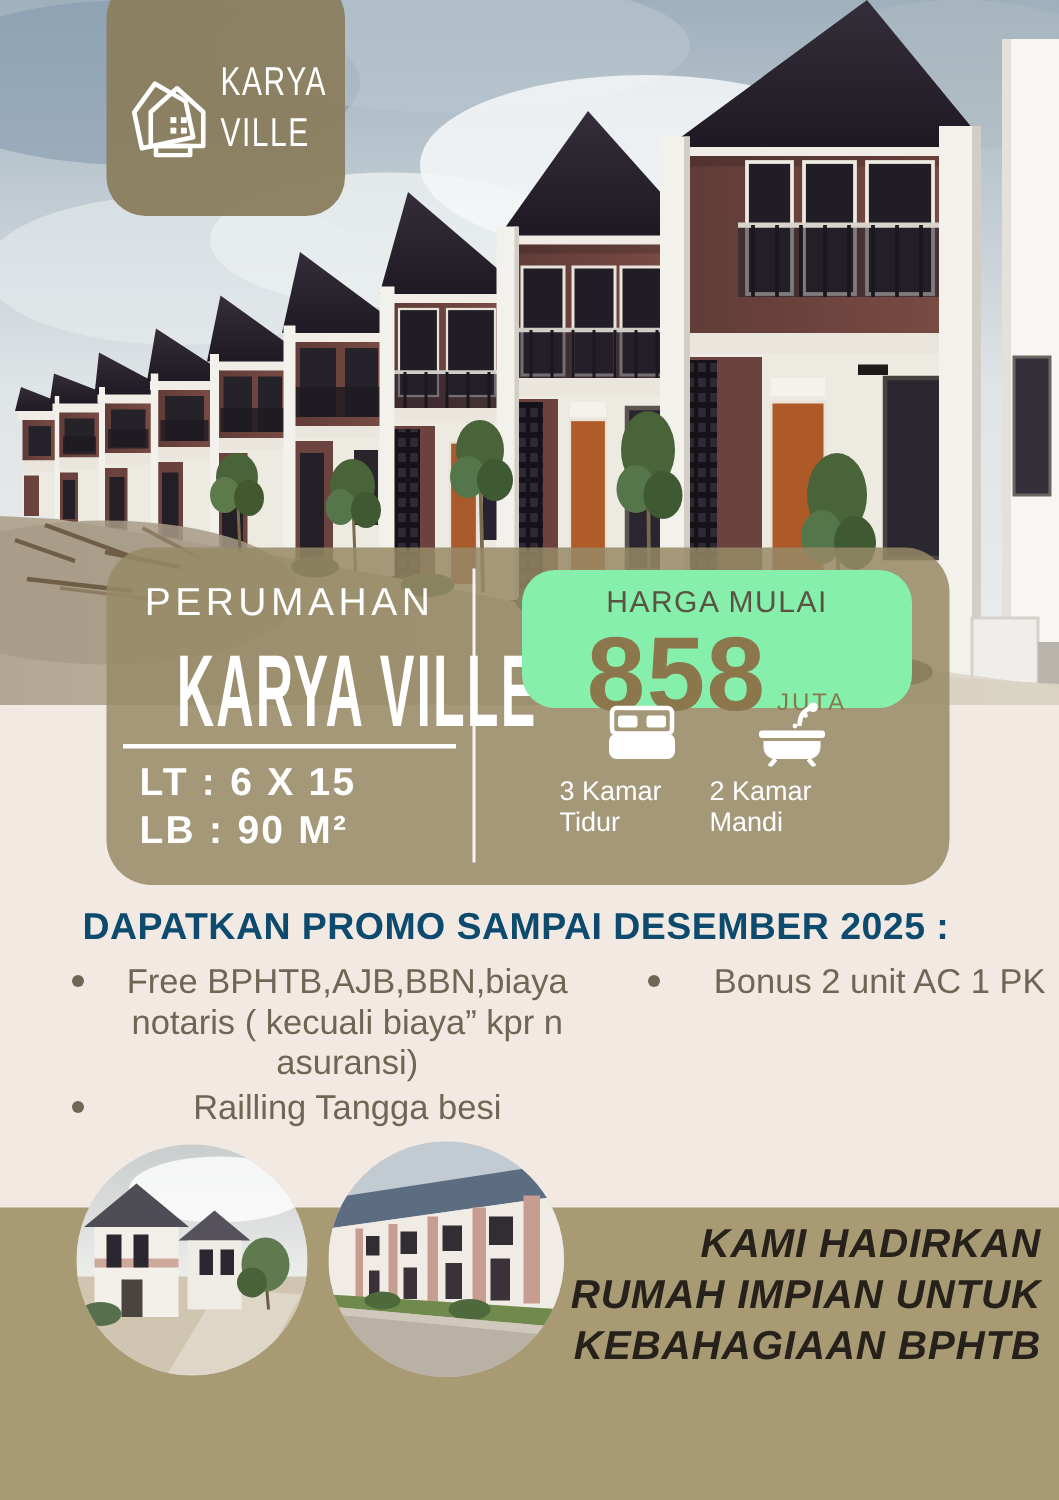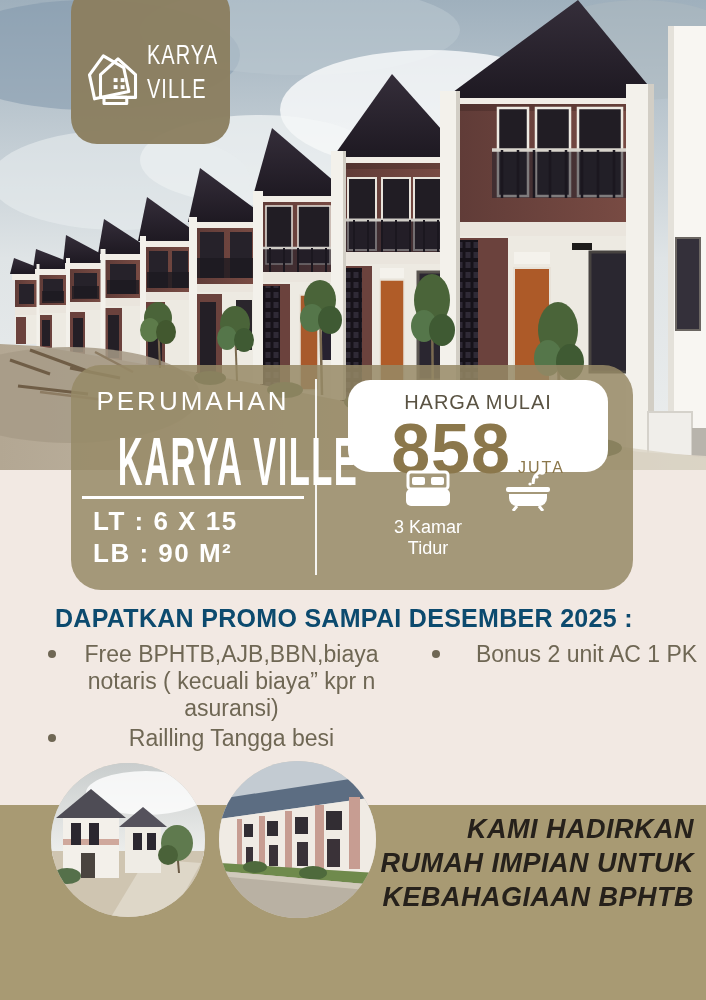--- a/index.html
+++ b/index.html
@@ -29,28 +29,28 @@
   .panel-divider{position:absolute;left:244px;top:14px;height:196px;width:2px;background:rgba(255,255,255,.9);}
   .col-left{position:absolute;left:0;top:0;width:244px;height:100%;color:#fff;text-align:center;}
   .p-subtitle{position:absolute;top:21px;left:0;right:0;font-size:26px;font-weight:400;letter-spacing:3px;}
   .p-title{position:absolute;top:58px;left:0;right:0;text-align:center;white-space:nowrap;}
   .p-title span{display:inline-block;font-size:48px;font-weight:700;letter-spacing:2px;transform:scale(.72,1.42);transform-origin:center top;}
   .p-underline{position:absolute;top:131px;left:11px;width:222px;height:3px;background:#fff;}
   .p-lt{position:absolute;top:141px;left:22px;font-size:26px;font-weight:700;letter-spacing:1.5px;}
   .p-lb{position:absolute;top:173px;left:22px;font-size:26px;font-weight:700;letter-spacing:1.5px;}
   .col-right{position:absolute;left:246px;top:0;right:0;height:100%;}
   .price-card{
-    position:absolute;left:31px;top:15px;width:260px;height:92px;background:#ffffff;border-radius:22px;
+    position:absolute;left:31px;top:15px;width:260px;height:92px;background:#86efac;border-radius:22px;
     text-align:center;color:#5a5343;
   }
   .price-label{margin-top:11px;font-size:20px;font-weight:500;letter-spacing:1px;}
   .amount-row{display:flex;align-items:baseline;justify-content:center;line-height:1;}
   .amount{font-size:70px;font-weight:800;color:#8b774b;letter-spacing:1px;}
   .amount-unit{font-size:16px;font-weight:400;color:#8b774b;margin-left:7px;letter-spacing:2px;}
-  .feature{position:absolute;top:102px;width:110px;text-align:center;color:#fff;}
+  .feature{position:absolute;top:102px;width:110px;text-align:left;color:#fff;}
   .feature .f-icon{height:44px;display:flex;align-items:flex-end;justify-content:center;}
   .f-label{font-size:18px;font-weight:500;line-height:1.15;margin-top:6px;}
   .feat-1{left:56px;} .feat-2{left:156px;}
   
   .promo-heading{position:absolute;left:55px;top:604px;font-size:25px;font-weight:700;color:#0c4a6e;letter-spacing:.3px;}
   .bullets{position:absolute;color:#6f6754;font-size:23px;line-height:27px;text-align:center;}
   .bullets .li{position:relative;padding-left:27px;margin-bottom:3px;}
   .bullets .dot{position:absolute;left:4px;top:9px;width:8px;height:8px;border-radius:50%;background:#6f6754;}
   .bullets-left{left:44px;top:641px;width:348px;}
   .bullets-right{left:428px;top:641px;width:290px;}
@@ -360,20 +360,24 @@
             <circle cx="39" cy="4.5" r="3.2" fill="#fff"></circle>
             <circle cx="34" cy="10" r="1.6" fill="#fff"></circle>
             <circle cx="30.5" cy="13.5" r="1.6" fill="#fff"></circle>
             <circle cx="27" cy="17" r="1.6" fill="#fff"></circle>
             <rect x="3" y="20" width="44" height="5" rx="2" fill="#fff"></rect>
             <path d="M6 27 h38 v4 a8 8 0 0 1 -8 8 H14 a8 8 0 0 1 -8 -8 Z" fill="#fff"></path>
             <line x1="14" y1="39" x2="10" y2="44" stroke="#fff" stroke-width="3"></line>
             <line x1="36" y1="39" x2="40" y2="44" stroke="#fff" stroke-width="3"></line>
           </svg>
         </div>
+        <div class="f-label">
+          <div>2 Kamar</div>
+          <div>Mandi</div>
+        </div>
       </div>
     </div>
   </div>
 
   <div class="promo-heading">DAPATKAN PROMO SAMPAI DESEMBER 2025 :</div>
 
   <div class="bullets bullets-left">
     <div class="li">
       <span class="dot"></span>
       <span>Free BPHTB,AJB,BBN,biaya notaris ( kecuali biaya” kpr n asuransi)</span>

